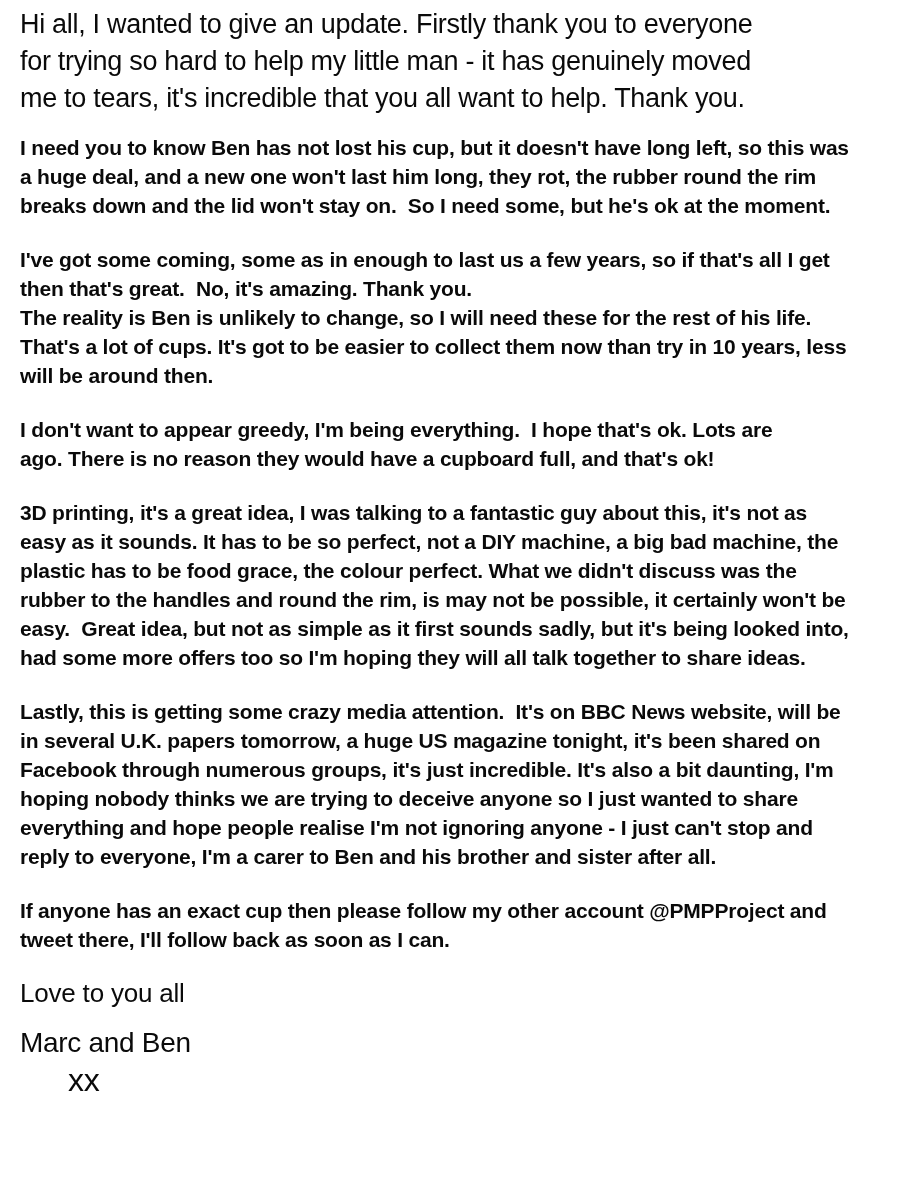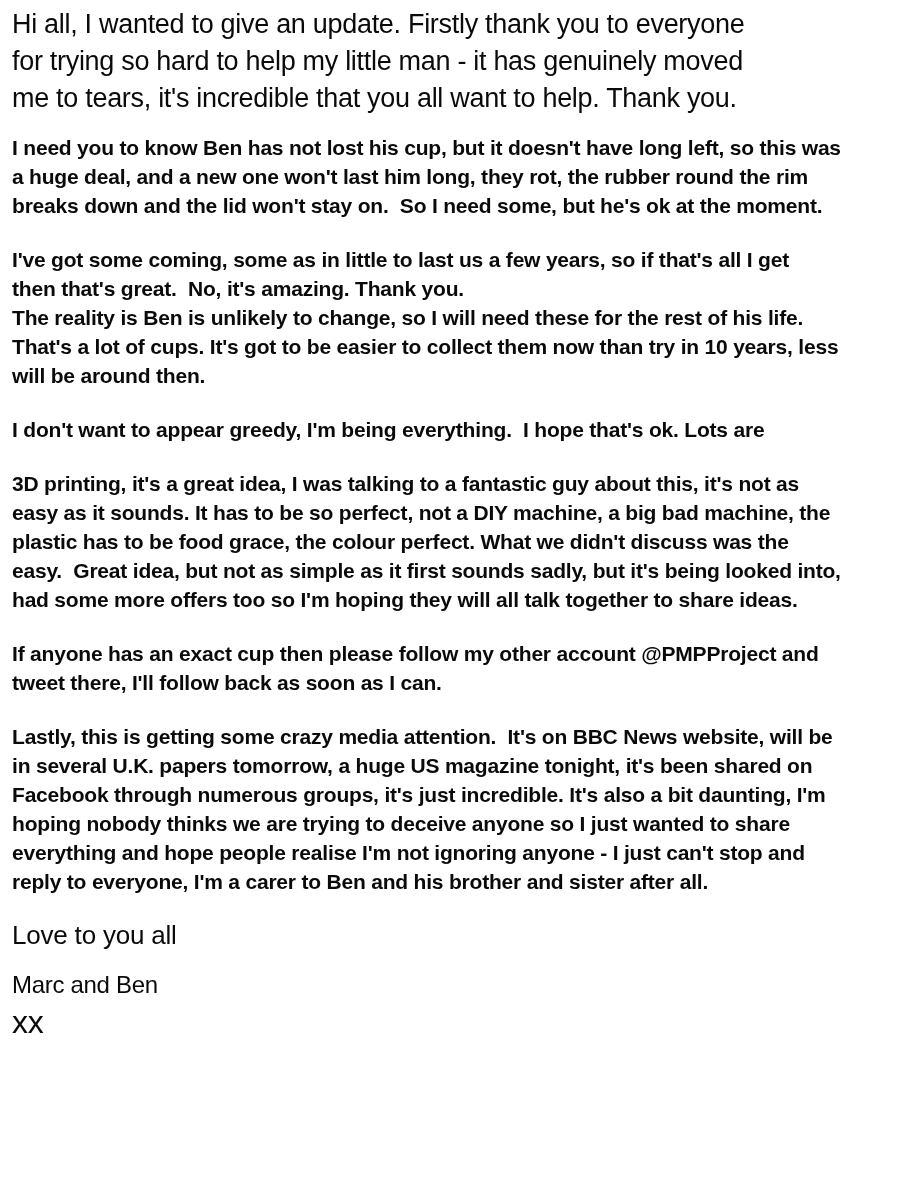--- a/index.html
+++ b/index.html
@@ -8,21 +8,21 @@
   }
   body {
     width: 912px;
     height: 1200px;
     overflow: hidden;
     background: #ffffff;
     color: #0a0a0a;
     font-family: "Liberation Sans", "DejaVu Sans", sans-serif;
   }
   .doc {
-    padding: 6px 18px 0 12px;
+    padding: 6px 18px 0 20px;
   }
   .line {
     white-space: pre; 
   }
   .intro {
     font-size: 27px;
     line-height: 37px;
     letter-spacing: -0.3px;
     margin-bottom: 16px;
   }
@@ -33,72 +33,75 @@
     margin-bottom: 25px;
     font-weight: bold;
   }
   .valediction {
     font-size: 26px;
     line-height: 29px;
     letter-spacing: -0.2px;
     margin-top: 23px;
   }
   .signature {
-    font-size: 24px;
+    font-size: 28px;
     line-height: 38px;
     letter-spacing: -0.3px;
     margin-top: 16px;
   }
   .kisses {
     font-size: 32px;
     line-height: 36px;
     letter-spacing: -0.3px;
+    margin-left: 48px;
   }
 </style>
 </head>
 <body style="background: rgb(255, 255, 255); color: rgb(10, 10, 10);">
 
 <div class="doc">
   <div class="intro">
       <div class="line">Hi all, I wanted to give an update. Firstly thank you to everyone</div>
       <div class="line">for trying so hard to help my little man - it has genuinely moved</div>
       <div class="line">me to tears, it's incredible that you all want to help. Thank you.</div>
     </div>
   <div>
       <div class="paragraph">
         <div class="line">I need you to know Ben has not lost his cup, but it doesn't have long left, so this was</div>
         <div class="line">a huge deal, and a new one won't last him long, they rot, the rubber round the rim</div>
         <div class="line">breaks down and the lid won't stay on.  So I need some, but he's ok at the moment.</div>
       </div>
       <div class="paragraph">
-        <div class="line">I've got some coming, some as in little to last us a few years, so if that's all I get</div>
+        <div class="line">I've got some coming, some as in enough to last us a few years, so if that's all I get</div>
         <div class="line">then that's great.  No, it's amazing. Thank you.</div>
         <div class="line">The reality is Ben is unlikely to change, so I will need these for the rest of his life.</div>
         <div class="line">That's a lot of cups. It's got to be easier to collect them now than try in 10 years, less</div>
         <div class="line">will be around then.</div>
       </div>
       <div class="paragraph">
         <div class="line">I don't want to appear greedy, I'm being everything.  I hope that's ok. Lots are</div>
+        <div class="line">ago. There is no reason they would have a cupboard full, and that's ok!</div>
       </div>
       <div class="paragraph">
         <div class="line">3D printing, it's a great idea, I was talking to a fantastic guy about this, it's not as</div>
         <div class="line">easy as it sounds. It has to be so perfect, not a DIY machine, a big bad machine, the</div>
         <div class="line">plastic has to be food grace, the colour perfect. What we didn't discuss was the</div>
+        <div class="line">rubber to the handles and round the rim, is may not be possible, it certainly won't be</div>
         <div class="line">easy.  Great idea, but not as simple as it first sounds sadly, but it's being looked into,</div>
         <div class="line">had some more offers too so I'm hoping they will all talk together to share ideas.</div>
-      </div>
-      <div class="paragraph">
-        <div class="line">If anyone has an exact cup then please follow my other account @PMPProject and</div>
-        <div class="line">tweet there, I'll follow back as soon as I can.</div>
       </div>
       <div class="paragraph">
         <div class="line">Lastly, this is getting some crazy media attention.  It's on BBC News website, will be</div>
         <div class="line">in several U.K. papers tomorrow, a huge US magazine tonight, it's been shared on</div>
         <div class="line">Facebook through numerous groups, it's just incredible. It's also a bit daunting, I'm</div>
         <div class="line">hoping nobody thinks we are trying to deceive anyone so I just wanted to share</div>
         <div class="line">everything and hope people realise I'm not ignoring anyone - I just can't stop and</div>
         <div class="line">reply to everyone, I'm a carer to Ben and his brother and sister after all.</div>
       </div>
+      <div class="paragraph">
+        <div class="line">If anyone has an exact cup then please follow my other account @PMPProject and</div>
+        <div class="line">tweet there, I'll follow back as soon as I can.</div>
+      </div>
     </div>
   <div class="valediction">Love to you all</div>
   <div class="signature">Marc and Ben</div>
   <div class="kisses">xx</div>
 </div>
 
 </body></html>

